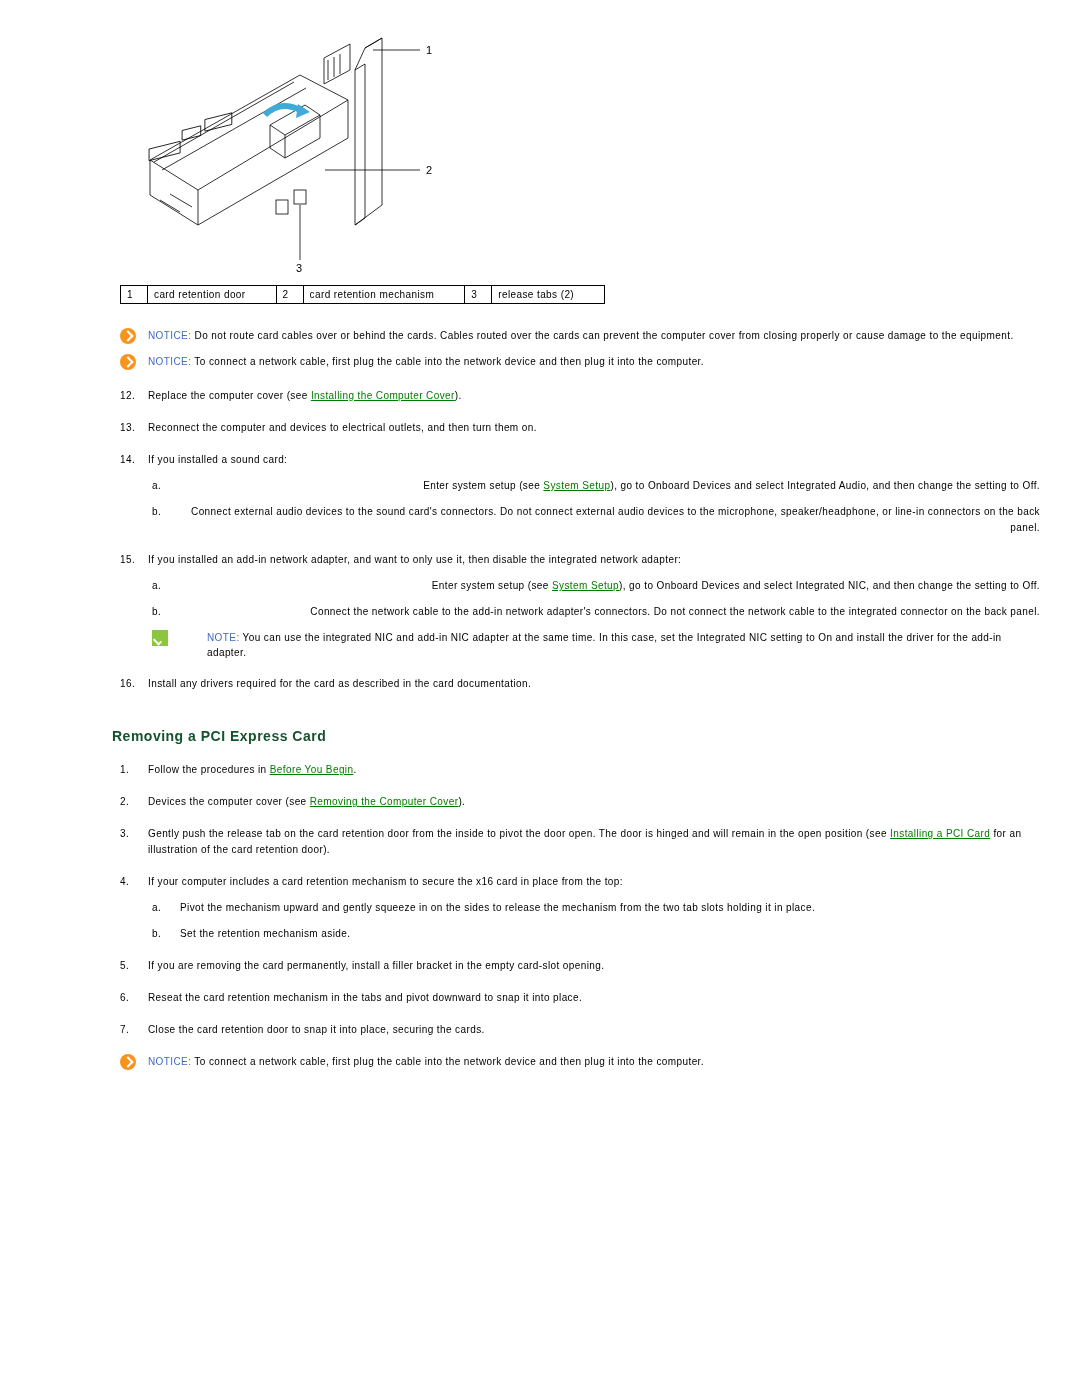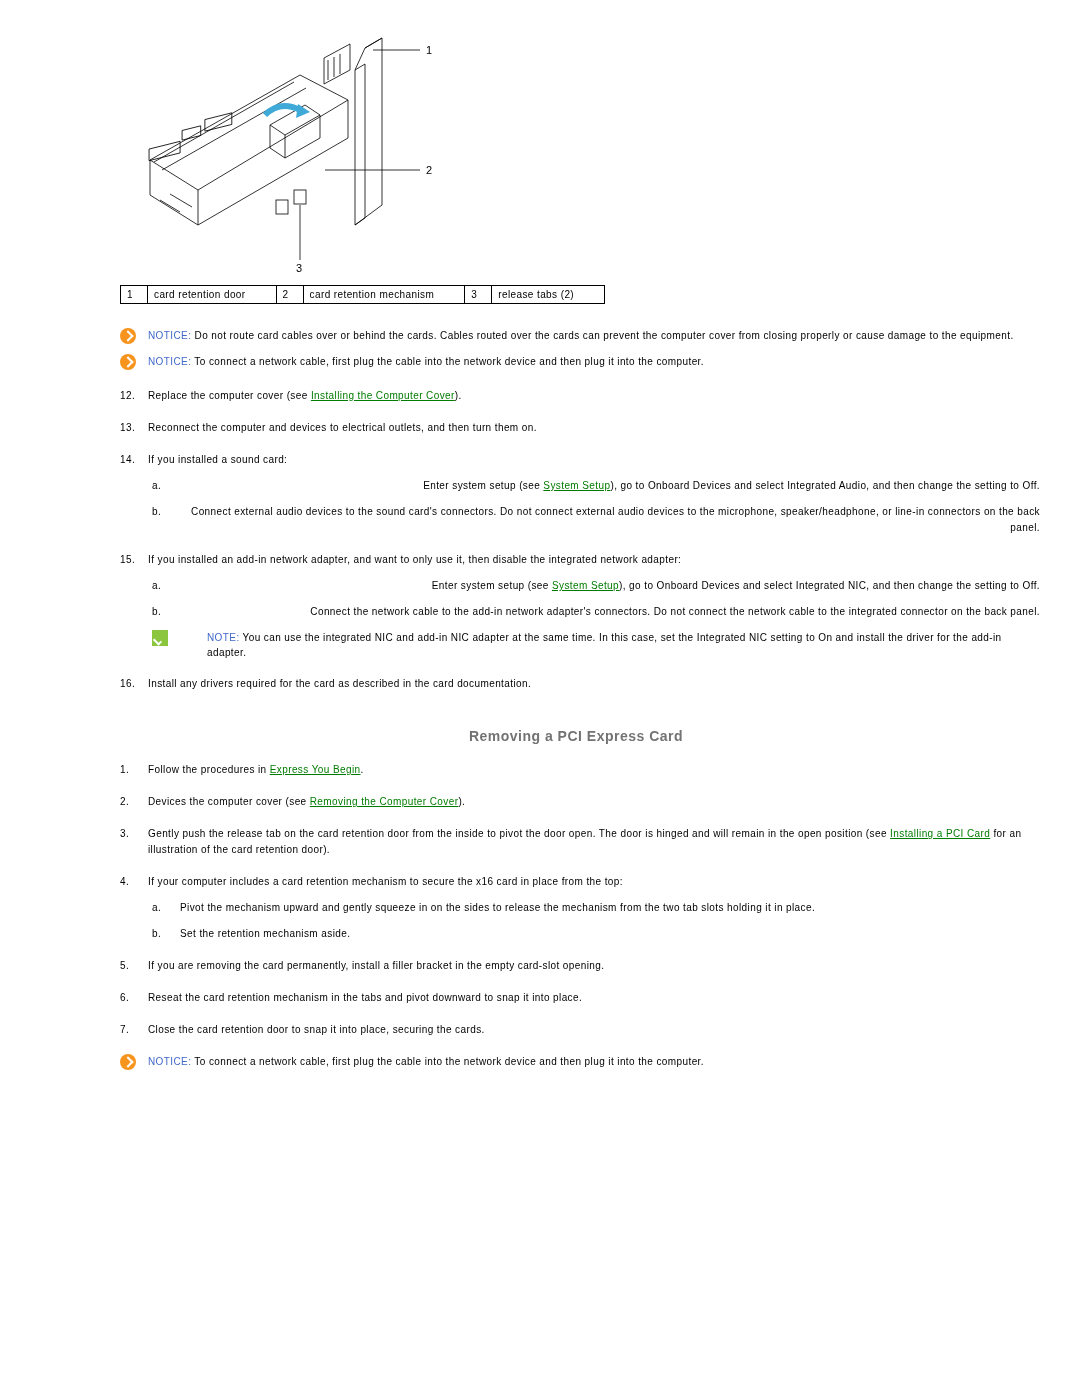--- a/index.html
+++ b/index.html
@@ -126,26 +126,25 @@
     margin: 10px 0 10px 4px;
     gap: 27px;
   }
   .inline-note .icon { flex: 0 0 20px; margin-right: 8px; }
   .inline-note .notice-text { flex: 1; }
   a.tlink {
     color: #007c00;
     text-decoration: underline;
   }
   h3.section {
-    color: #737373;
+    color: #14532d;
     font-size: 14px;
     font-weight: bold;
     margin: 36px 0 10px 72px;
     letter-spacing: 0.5px;
-    text-align: center;
   }
   .sub-steps-static {
     list-style: none;
     counter-reset: ssstep;
     padding-left: 0;
     margin: 10px 0 0 4px;
   }
   .sub-steps-static > li {
     counter-increment: ssstep;
     position: relative;
@@ -273,21 +272,21 @@
       </div>
     </div>
   </li>
   <li>Install any drivers required for the card as described in the card documentation.</li>
 </ol>
 
 <h3 class="section">Removing a PCI Express Card</h3>
 
 <ol class="main-steps reset1">
   <li>
-    <span>Follow the procedures in </span><a class="tlink">Express You Begin</a><span>.</span>
+    <span>Follow the procedures in </span><a class="tlink">Before You Begin</a><span>.</span>
   </li>
   <li>
     <span>Devices the computer cover (see </span><a class="tlink">Removing the Computer Cover</a><span>).</span>
   </li>
   <li>
     <span>Gently push the release tab on the card retention door from the inside to pivot the door open. The door is hinged and will remain in the open position (see </span><a class="tlink">Installing a PCI Card</a><span> for an illustration of the card retention door).</span>
   </li>
   <li>
     <span>If your computer includes a card retention mechanism to secure the x16 card in place from the top:</span>
     <ol class="sub-steps-static">

